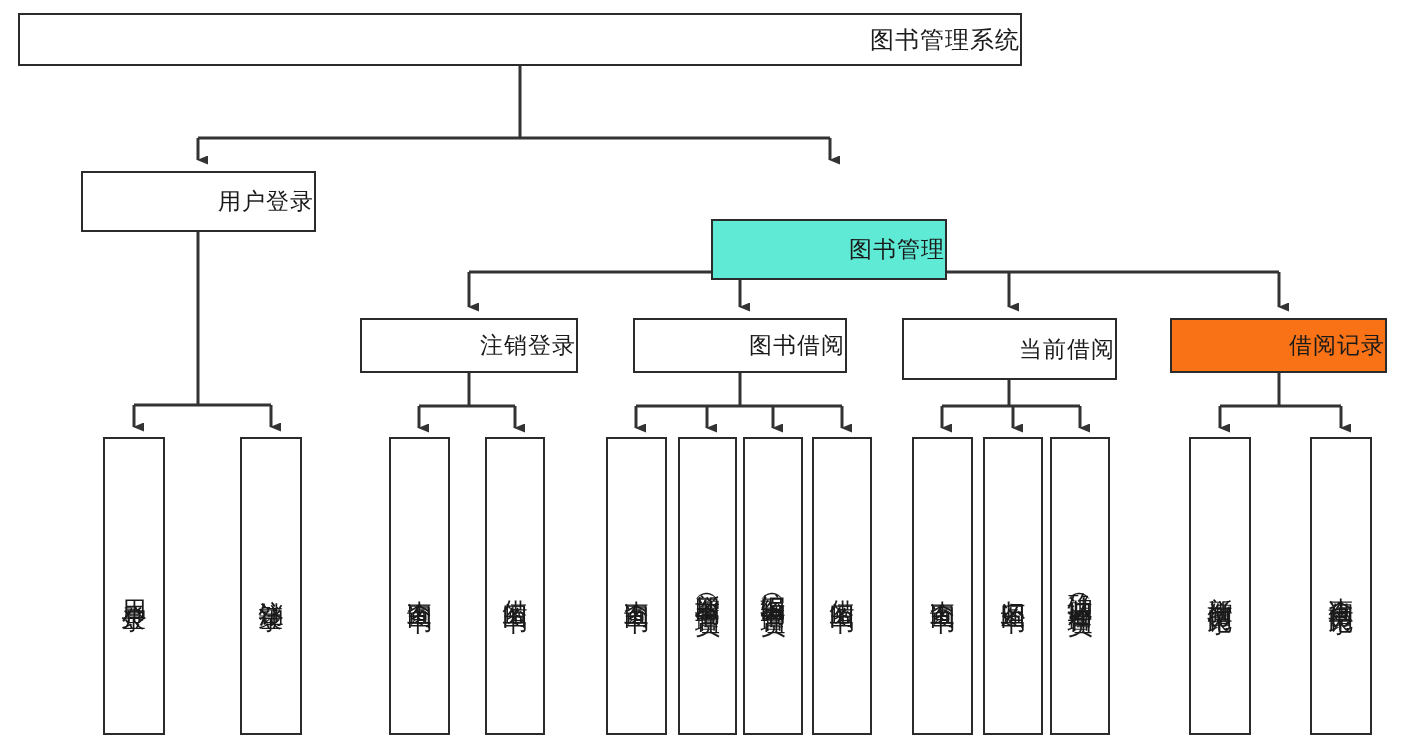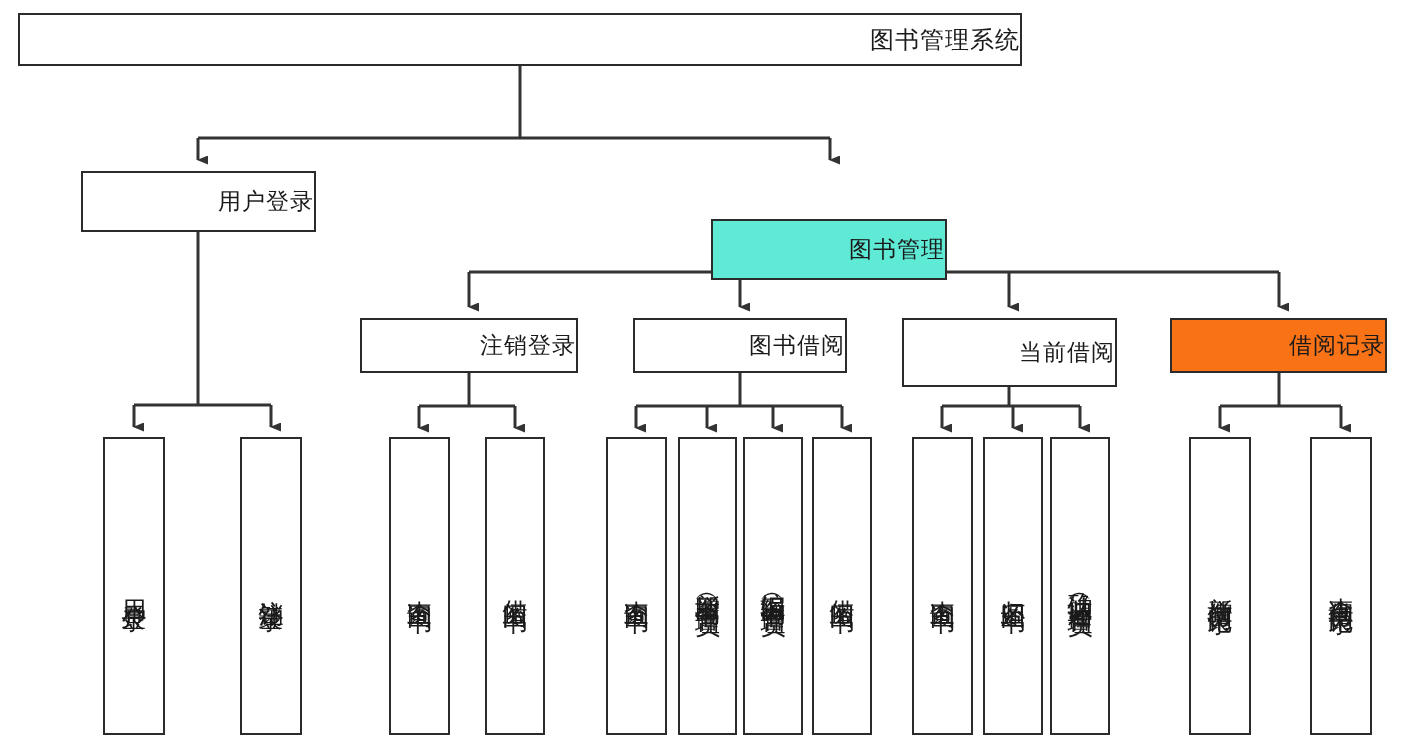--- a/index.html
+++ b/index.html
@@ -121,21 +121,21 @@
   <div class="node node-h" style="left: 711px; top: 171px; width: 236px; height: 61px; border-color: rgb(43, 43, 43); background: #5eead4; color: rgb(26, 26, 26); margin-top: 48px;">
     <span>图书管理</span>
   </div>
 
   <div class="node node-h" style="left: 360px; top: 318px; width: 218px; height: 55px; border-color: rgb(43, 43, 43); background: rgb(255, 255, 255); color: rgb(26, 26, 26);">
     <span>注销登录</span>
   </div>
   <div class="node node-h" style="left: 633px; top: 318px; width: 214px; height: 55px; border-color: rgb(43, 43, 43); background: rgb(255, 255, 255); color: rgb(26, 26, 26);">
     <span>图书借阅</span>
   </div>
-  <div class="node node-h" style="left: 902px; top: 318px; width: 215px; height: 69px; border-color: rgb(43, 43, 43); background: rgb(255, 255, 255); color: rgb(26, 26, 26);">
+  <div class="node node-h" style="left: 902px; top: 318px; width: 215px; height: 62px; border-color: rgb(43, 43, 43); background: rgb(255, 255, 255); color: rgb(26, 26, 26);">
     <span>当前借阅</span>
   </div>
   <div class="node node-h" style="left: 1170px; top: 318px; width: 217px; height: 55px; border-color: rgb(43, 43, 43); background: #f97316; color: rgb(26, 26, 26);">
     <span>借阅记录</span>
   </div>
 
   <div class="node node-leaf" style="left: 103px; top: 437px; width: 62px; height: 298px; border-color: rgb(43, 43, 43); background: rgb(255, 255, 255); color: rgb(26, 26, 26);">
     <span class="vtext">用户登录</span>
   </div>
   <div class="node node-leaf" style="left: 240px; top: 437px; width: 62px; height: 298px; border-color: rgb(43, 43, 43); background: rgb(255, 255, 255); color: rgb(26, 26, 26);">

